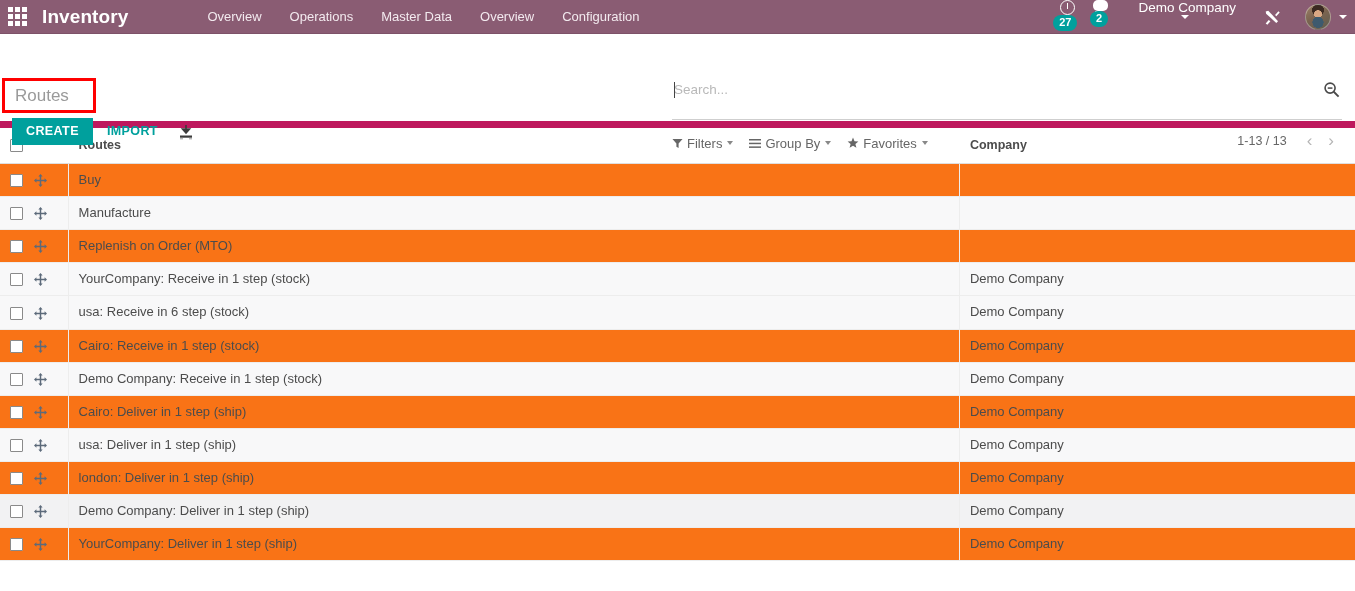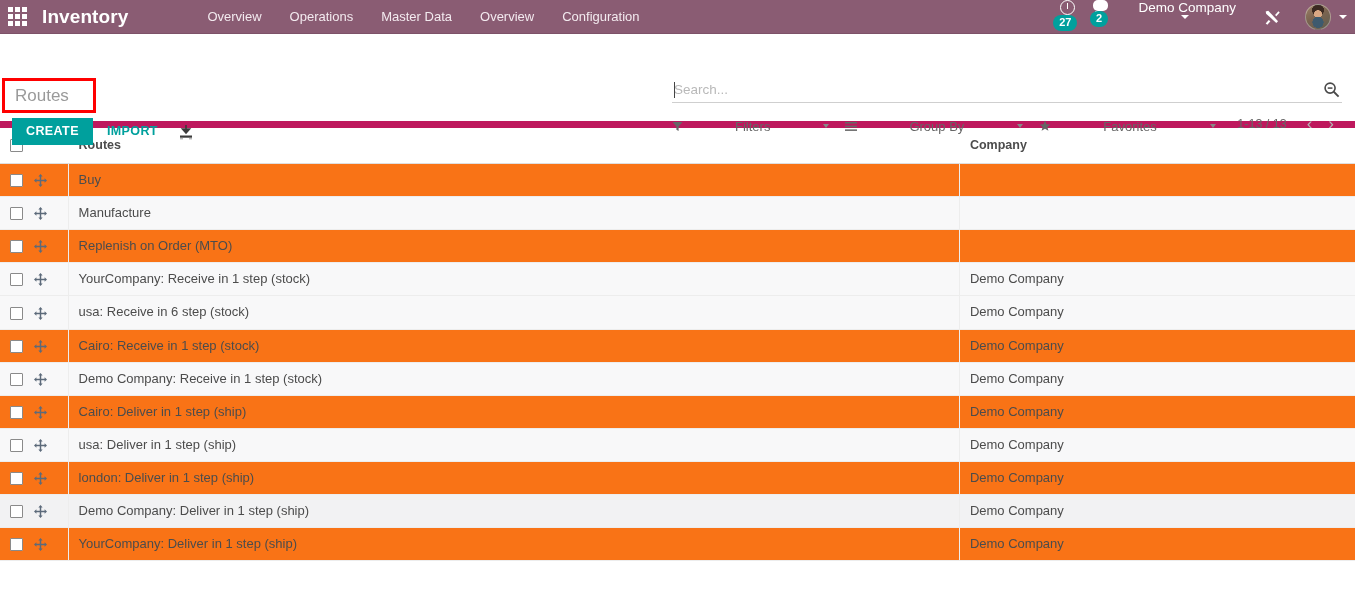--- a/index.html
+++ b/index.html
@@ -202,21 +202,21 @@
   
   .searchview {
     position: absolute;
     left: 672px; top: 47px;
     width: 670px;
   }
   .search-row {
     display: flex;
     align-items: flex-end;
     border-bottom: 1px solid #cfcfcf;
-    padding-bottom: 3px;
+    padding-bottom: 20px;
   }
   .search-input {
     flex: 1;
     border: none;
     outline: none;
     font-size: 13.5px;
     color: #555;
     font-family: "Liberation Sans", sans-serif;
     background: transparent;
     padding: 0 0 2px 2px;
@@ -236,21 +236,20 @@
     height: 22px;
   }
   .filter-btn {
     display: flex;
     align-items: center;
     font-size: 13px;
     color: #666666;
     margin-right: 16px;
     cursor: pointer;
     white-space: nowrap;
-    gap: 48px;
   }
   .filter-btn .gl { margin-right: 4px; display:flex; align-items:center; }
   .filter-btn .dd {
     display: inline-block;
     width: 0; height: 0;
     border-left: 3.5px solid transparent;
     border-right: 3.5px solid transparent;
     border-top: 4px solid #888;
     margin-left: 5px;
   }

